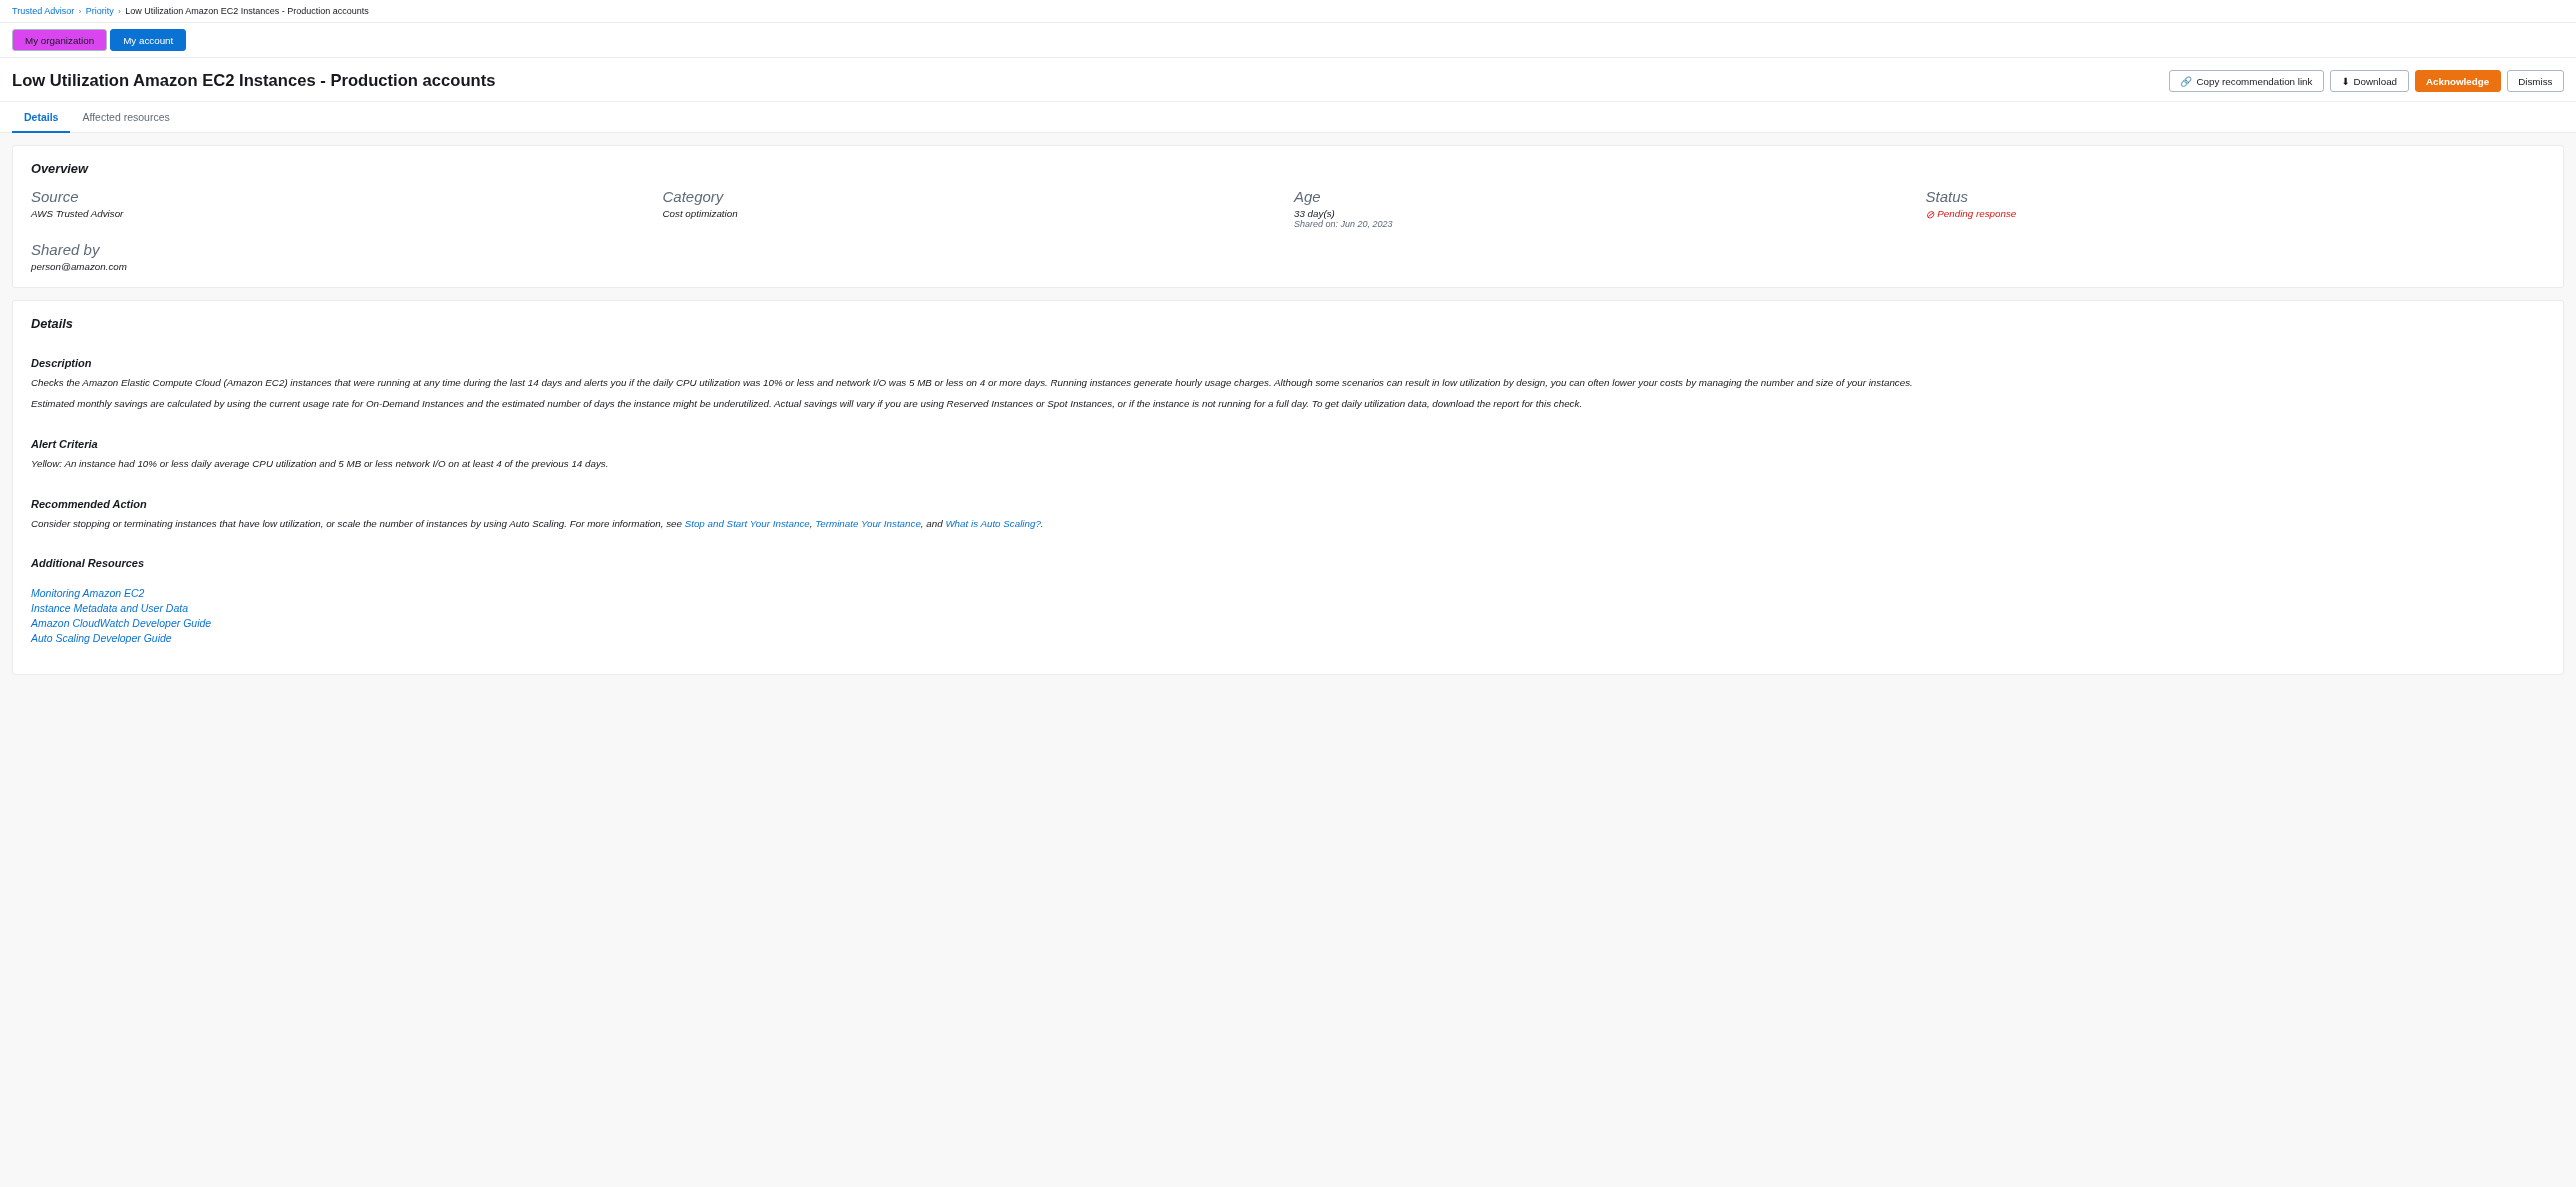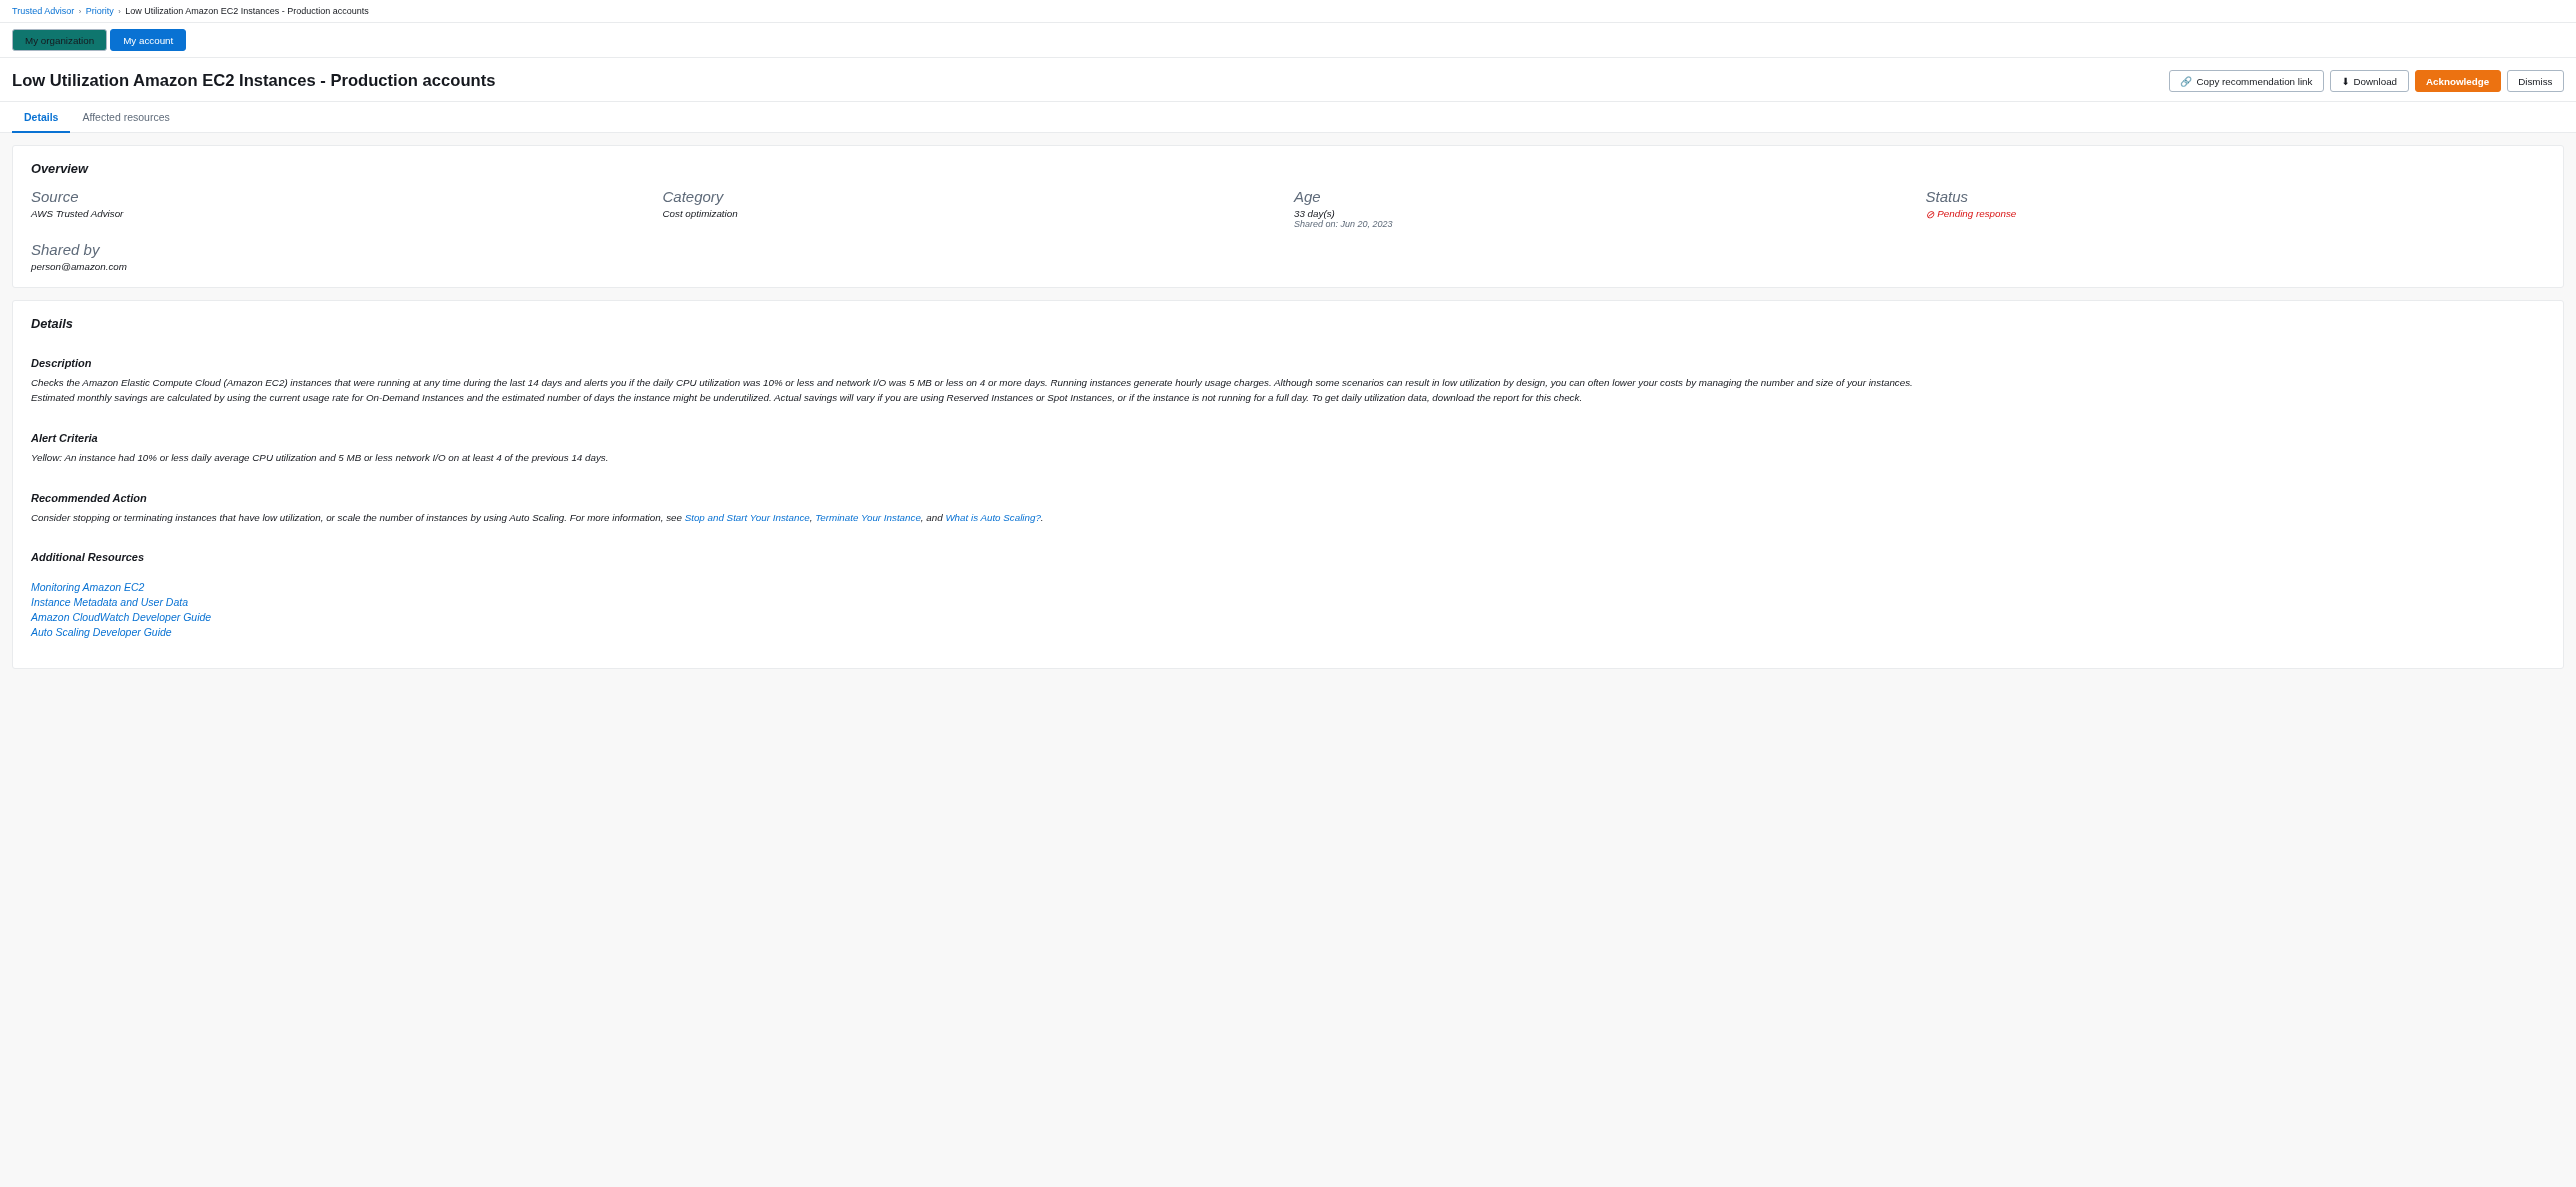--- a/index.html
+++ b/index.html
@@ -20,21 +20,21 @@
     
     .top-nav {
       display: flex; align-items: center; gap: 3px;
       padding: 6px 12px;
       background: #fff;
       border-bottom: 0.8px solid #e9ebed;
     }
     .nav-btn {
       padding: 4.5px 12px; font-size: 9.8px; border-radius: 3px;
       cursor: pointer; border: 0.8px solid #aab7c4;
-      background: #0f766e; color: #16191f;
+      background: #d946ef; color: #16191f;
     }
     .nav-btn.active {
       background: #0972d3; color: #fff; border-color: #0972d3;
     }
 
     
     .page-header {
       display: flex; align-items: center; justify-content: space-between;
       padding: 12px 12px 9px;
       background: #fff;
@@ -86,21 +86,21 @@
     .overview-field label { font-size: 15px; color: #5f6b7a; display: block; margin-bottom: 3px; }
     .overview-field .value { font-size: 9.8px; color: #16191f; }
     .overview-grid-row2 { display: grid; grid-template-columns: 1fr 1fr 1fr 1fr; gap: 12px; }
 
     .status-pending { color: #d91515; display: flex; align-items: center; gap: 3px; font-size: 9.8px; }
 
     
     .section { margin-bottom: 15px; }
     .section-title { font-size: 11px; font-weight: 700; margin-bottom: 6px; color: #16191f; margin-top: 26px; }
     .section-text { font-size: 9.8px; color: #16191f; line-height: 1.6; }
-    .section-text + .section-text { margin-top: 0; }
+    .section-text + .section-text { margin-top: 6px; }
 
     a.link { color: #0972d3; text-decoration: none; }
 
     .additional-links { display: flex; flex-direction: column; gap: 3px; margin-top: 18px; }
   </style>
 </head>
 <body>
 
 <div class="breadcrumb">
   <a href="#">Trusted Advisor</a>

